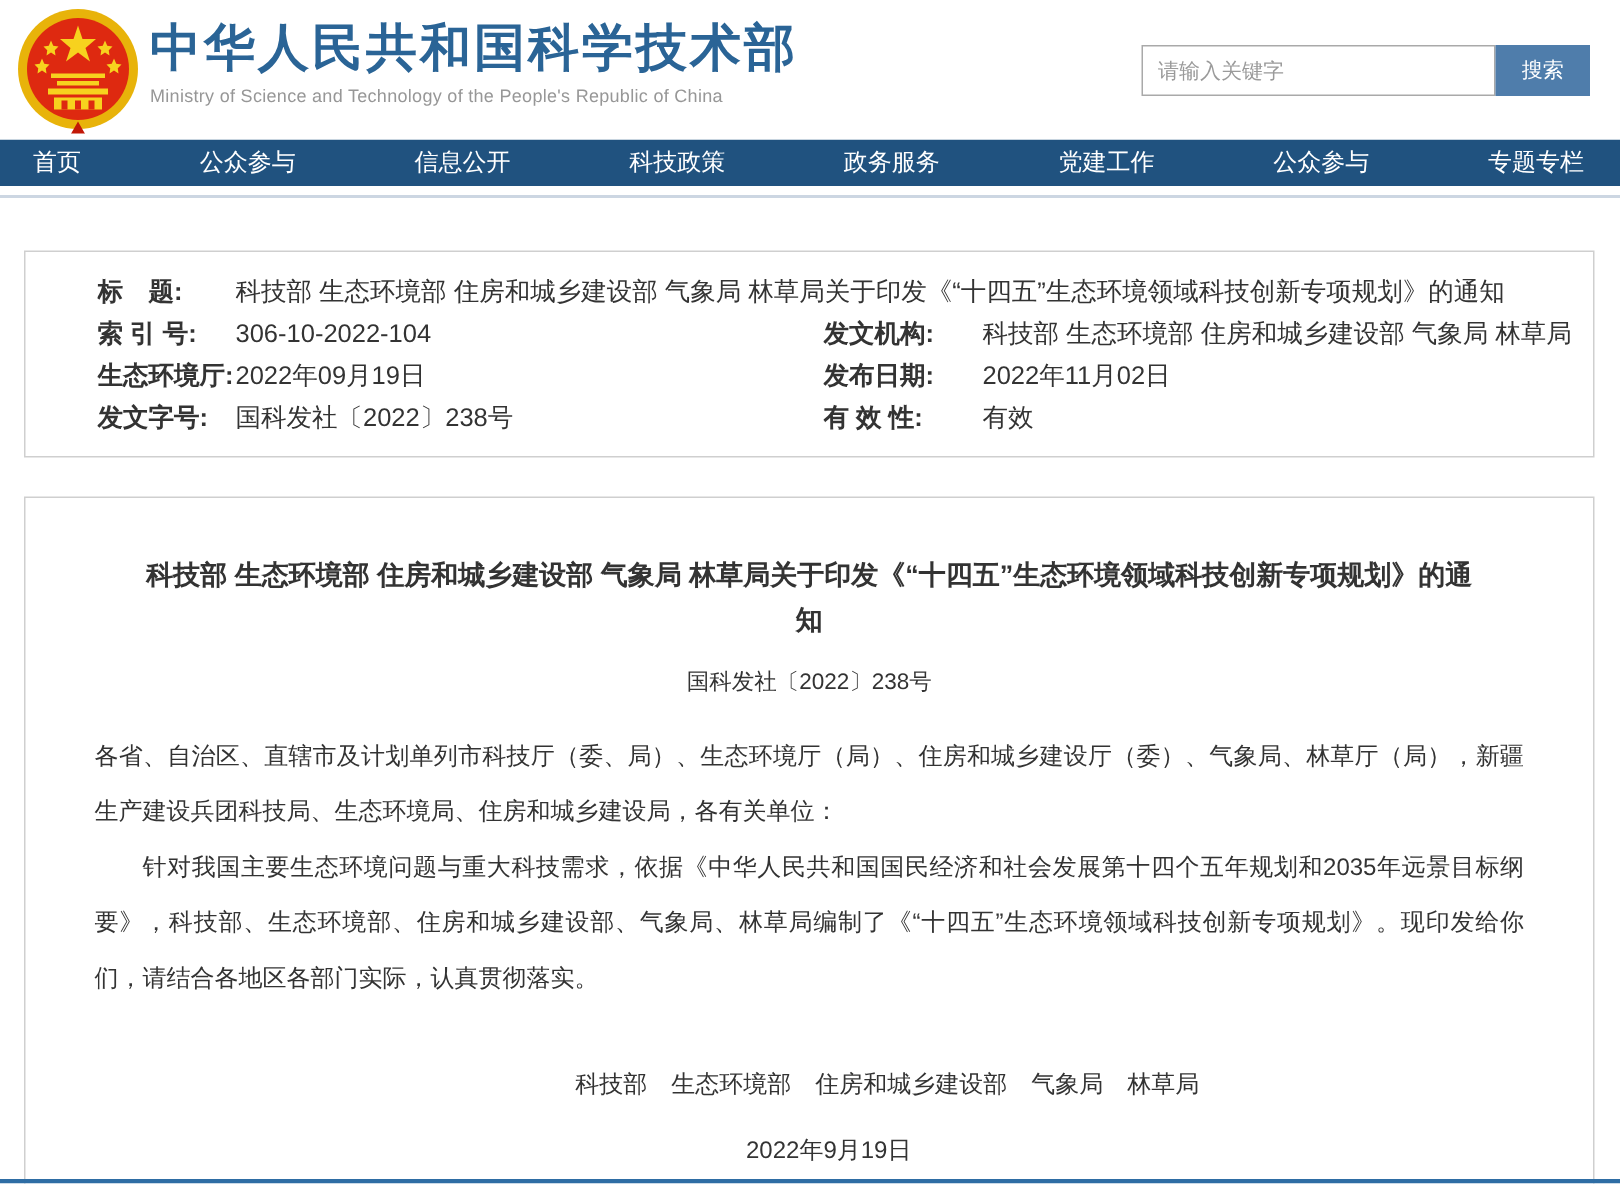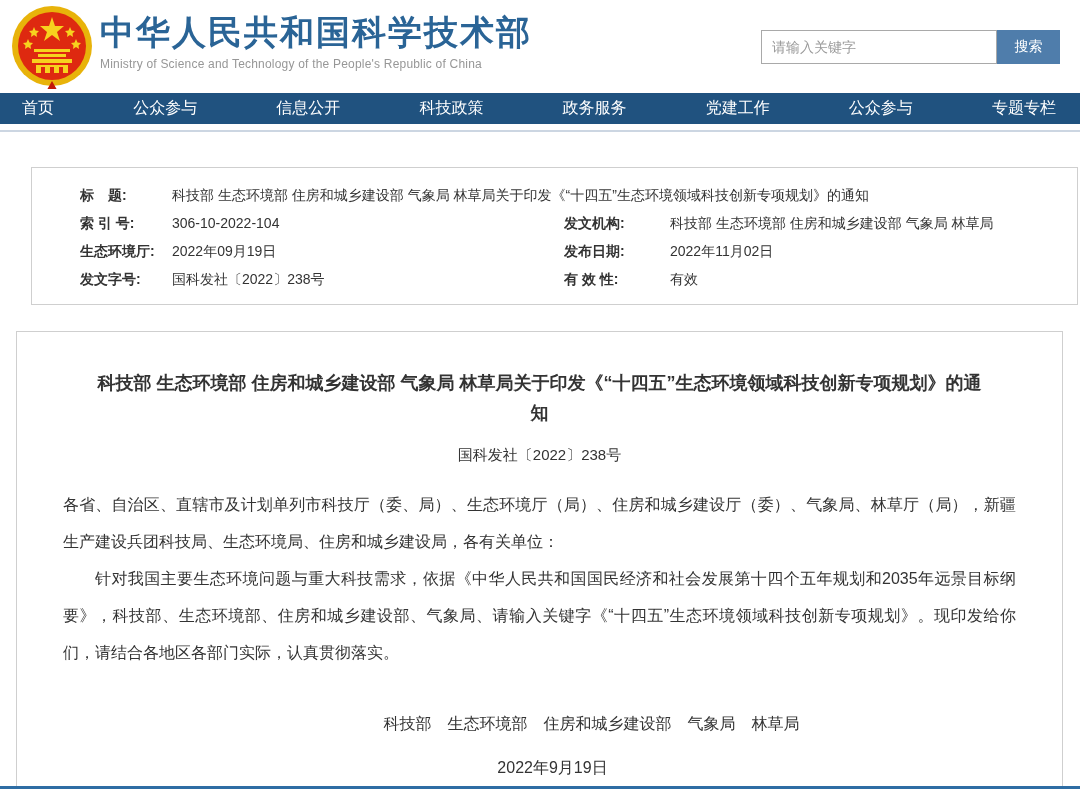--- a/index.html
+++ b/index.html
@@ -20,22 +20,22 @@
   .search button { width:63px; height:34px; border:none; background:#4f7dab; color:#fff;
     font-size:14px; cursor:pointer; }
 
   
   .nav { height:31px; background:#20527f; display:flex; align-items:center;
     justify-content:space-between; padding:0 24px 0 22px; }
   .nav-item { color:#ffffff; font-size:16px; cursor:pointer; white-space:nowrap; }
   .header-divider { height:2px; background:#ccd6e2; margin-top:6px; }
 
   
-  .meta-box { position:absolute; left:31px; top:167px; width:1047px; height:138px;
-    background:#fff; border:1px solid #cfcfcf; padding:13px 0 0 48px; font-size:14px; color:#333; }
+  .meta-box { position:absolute; left:16px; top:167px; width:1047px; height:138px;
+    background:#fff; border:1px solid #cfcfcf; padding:13px 0 0 48px; font-size:17px; color:#333; }
   .meta-grid { display:grid; grid-template-columns:92px 392px 106px auto; }
   .meta-grid > div { line-height:28px; white-space:nowrap; overflow:hidden; }
   .meta-label { font-weight:bold; color:#333; }
   .meta-value { color:#333; }
   .span3 { grid-column:2 / 5; }
 
   
   .article-box { position:absolute; left:16px; top:331px; width:1047px; height:470px;
     background:#fff; border:1px solid #cfcfcf; padding:0 46px; color:#333; }
   .article-title { margin:36px 28px 0; text-align:center; font-size:18px;
@@ -117,20 +117,20 @@
       <div class="meta-label">有 效 性:</div>
       <div class="meta-value">有效</div>
     </div>
   </div>
 
   <div class="article-box">
     <h1 class="article-title">科技部 生态环境部 住房和城乡建设部 气象局 林草局关于印发《“十四五”生态环境领域科技创新专项规划》的通知</h1>
     <div class="doc-number">国科发社〔2022〕238号</div>
     <div class="article-body">
       <p>各省、自治区、直辖市及计划单列市科技厅（委、局）、生态环境厅（局）、住房和城乡建设厅（委）、气象局、林草厅（局），新疆生产建设兵团科技局、生态环境局、住房和城乡建设局，各有关单位：</p>
-      <p class="indent">针对我国主要生态环境问题与重大科技需求，依据《中华人民共和国国民经济和社会发展第十四个五年规划和2035年远景目标纲要》，科技部、生态环境部、住房和城乡建设部、气象局、请输入关键字《“十四五”生态环境领域科技创新专项规划》。现印发给你们，请结合各地区各部门实际，认真贯彻落实。</p>
+      <p class="indent">针对我国主要生态环境问题与重大科技需求，依据《中华人民共和国国民经济和社会发展第十四个五年规划和2035年远景目标纲要》，科技部、生态环境部、住房和城乡建设部、气象局、林草局编制了《“十四五”生态环境领域科技创新专项规划》。现印发给你们，请结合各地区各部门实际，认真贯彻落实。</p>
     </div>
     <div class="signature">科技部　生态环境部　住房和城乡建设部　气象局　林草局</div>
     <div class="sign-date">2022年9月19日</div>
   </div>
 
   <div class="bottom-strip"></div>
 </div>
 
 </body></html>

